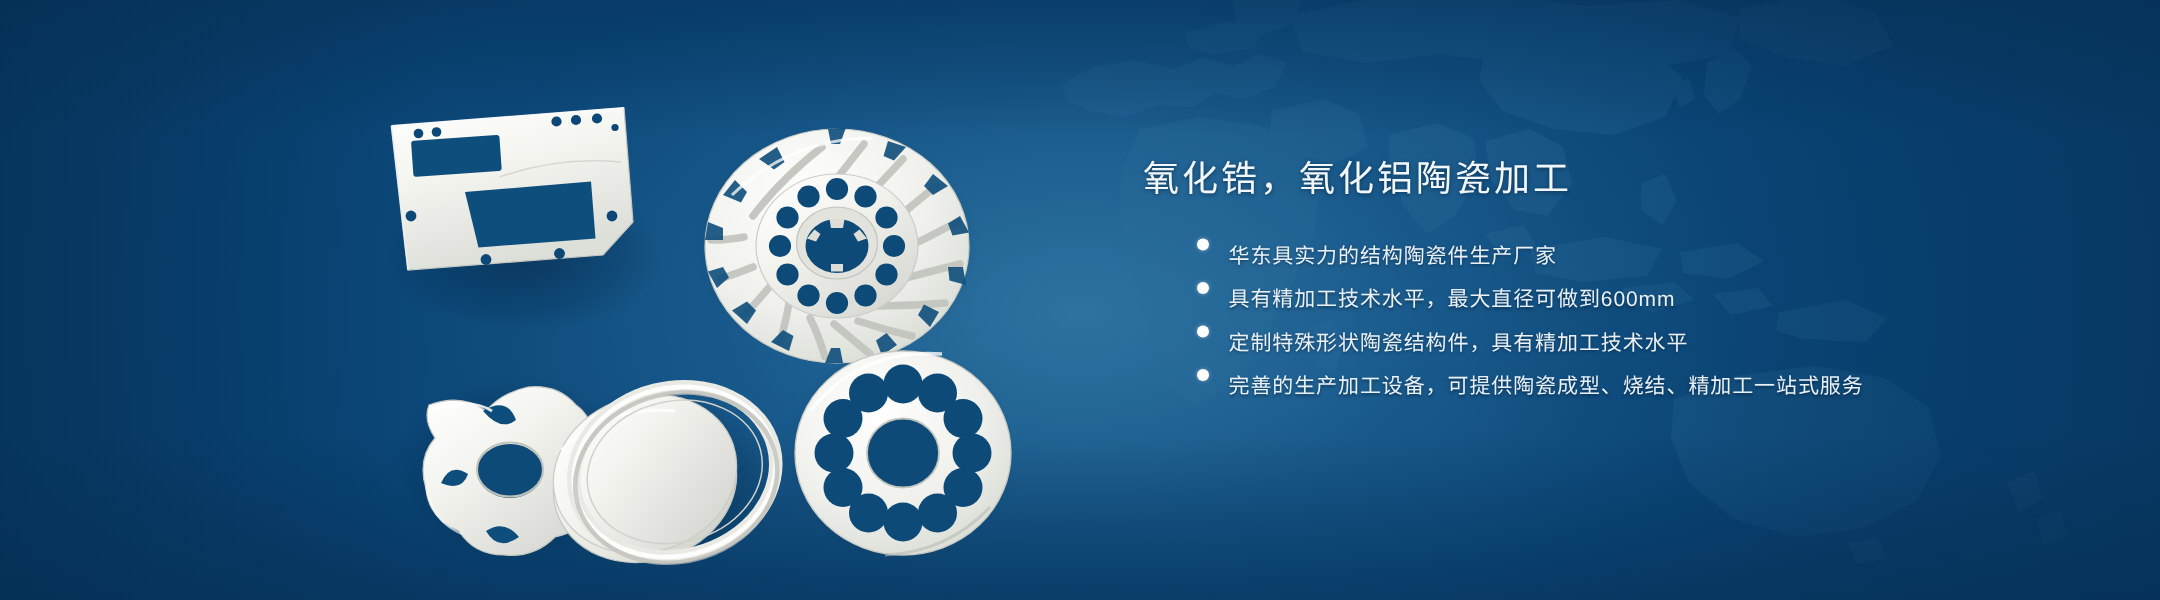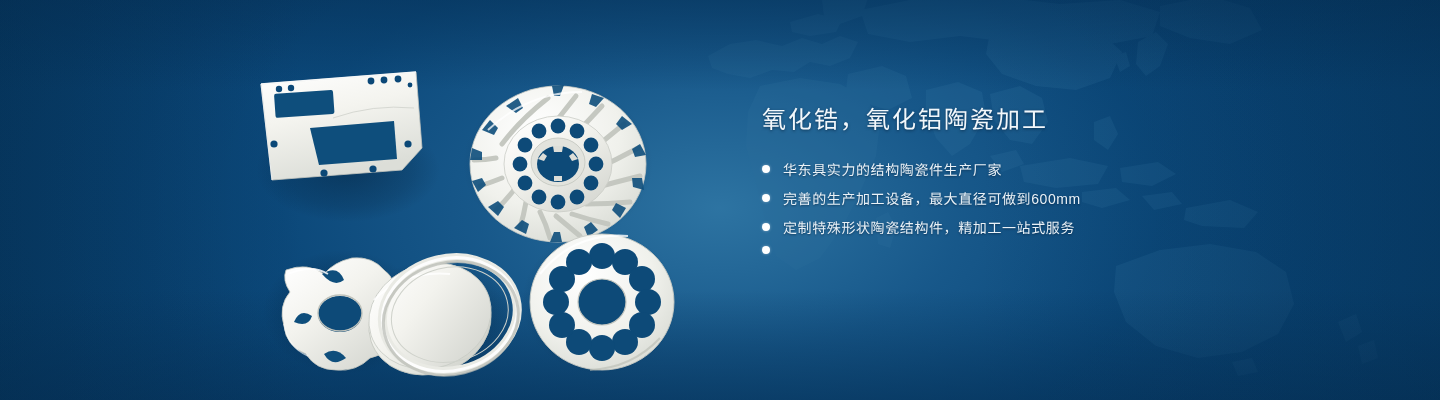--- a/index.html
+++ b/index.html
@@ -83,23 +83,23 @@
     line-height:1.25;
     text-shadow:0 1px 3px rgba(0,20,40,0.55);
     white-space:nowrap;
   }
   .bullets{
     margin-top:24px;
     list-style:none;
   }
   .bullet{
     display:flex;
-    align-items:center;
     margin-bottom:9px;
     white-space:nowrap;
+    margin-left:36px;
   }
   .dot{
     flex:0 0 auto;
     width:8px; height:8px;
     border-radius:50%;
     background:#ffffff;
     margin-right:13px;
     box-shadow:0 0 3px rgba(255,255,255,0.4);
   }
   .bullet-text{
@@ -368,25 +368,26 @@
   <div class="copy">
     <h1 class="headline">氧化锆，氧化铝陶瓷加工</h1>
 
     <ul class="bullets">
       <li class="bullet">
         <span class="dot"></span>
         <span class="bullet-text">华东具实力的结构陶瓷件生产厂家</span>
       </li>
       <li class="bullet">
         <span class="dot"></span>
-        <span class="bullet-text">完善的生产加工设备，最大直径可做到600mm</span>
+        <span class="bullet-text">具有精加工技术水平，最大直径可做到600mm</span>
       </li>
       <li class="bullet">
         <span class="dot"></span>
-        <span class="bullet-text">定制特殊形状陶瓷结构件，精加工一站式服务</span>
+        <span class="bullet-text">定制特殊形状陶瓷结构件，具有精加工技术水平</span>
       </li>
       <li class="bullet">
         <span class="dot"></span>
+        <span class="bullet-text">完善的生产加工设备，可提供陶瓷成型、烧结、精加工一站式服务</span>
       </li>
     </ul>
   </div>
 
 </div>
 
 </body></html>

